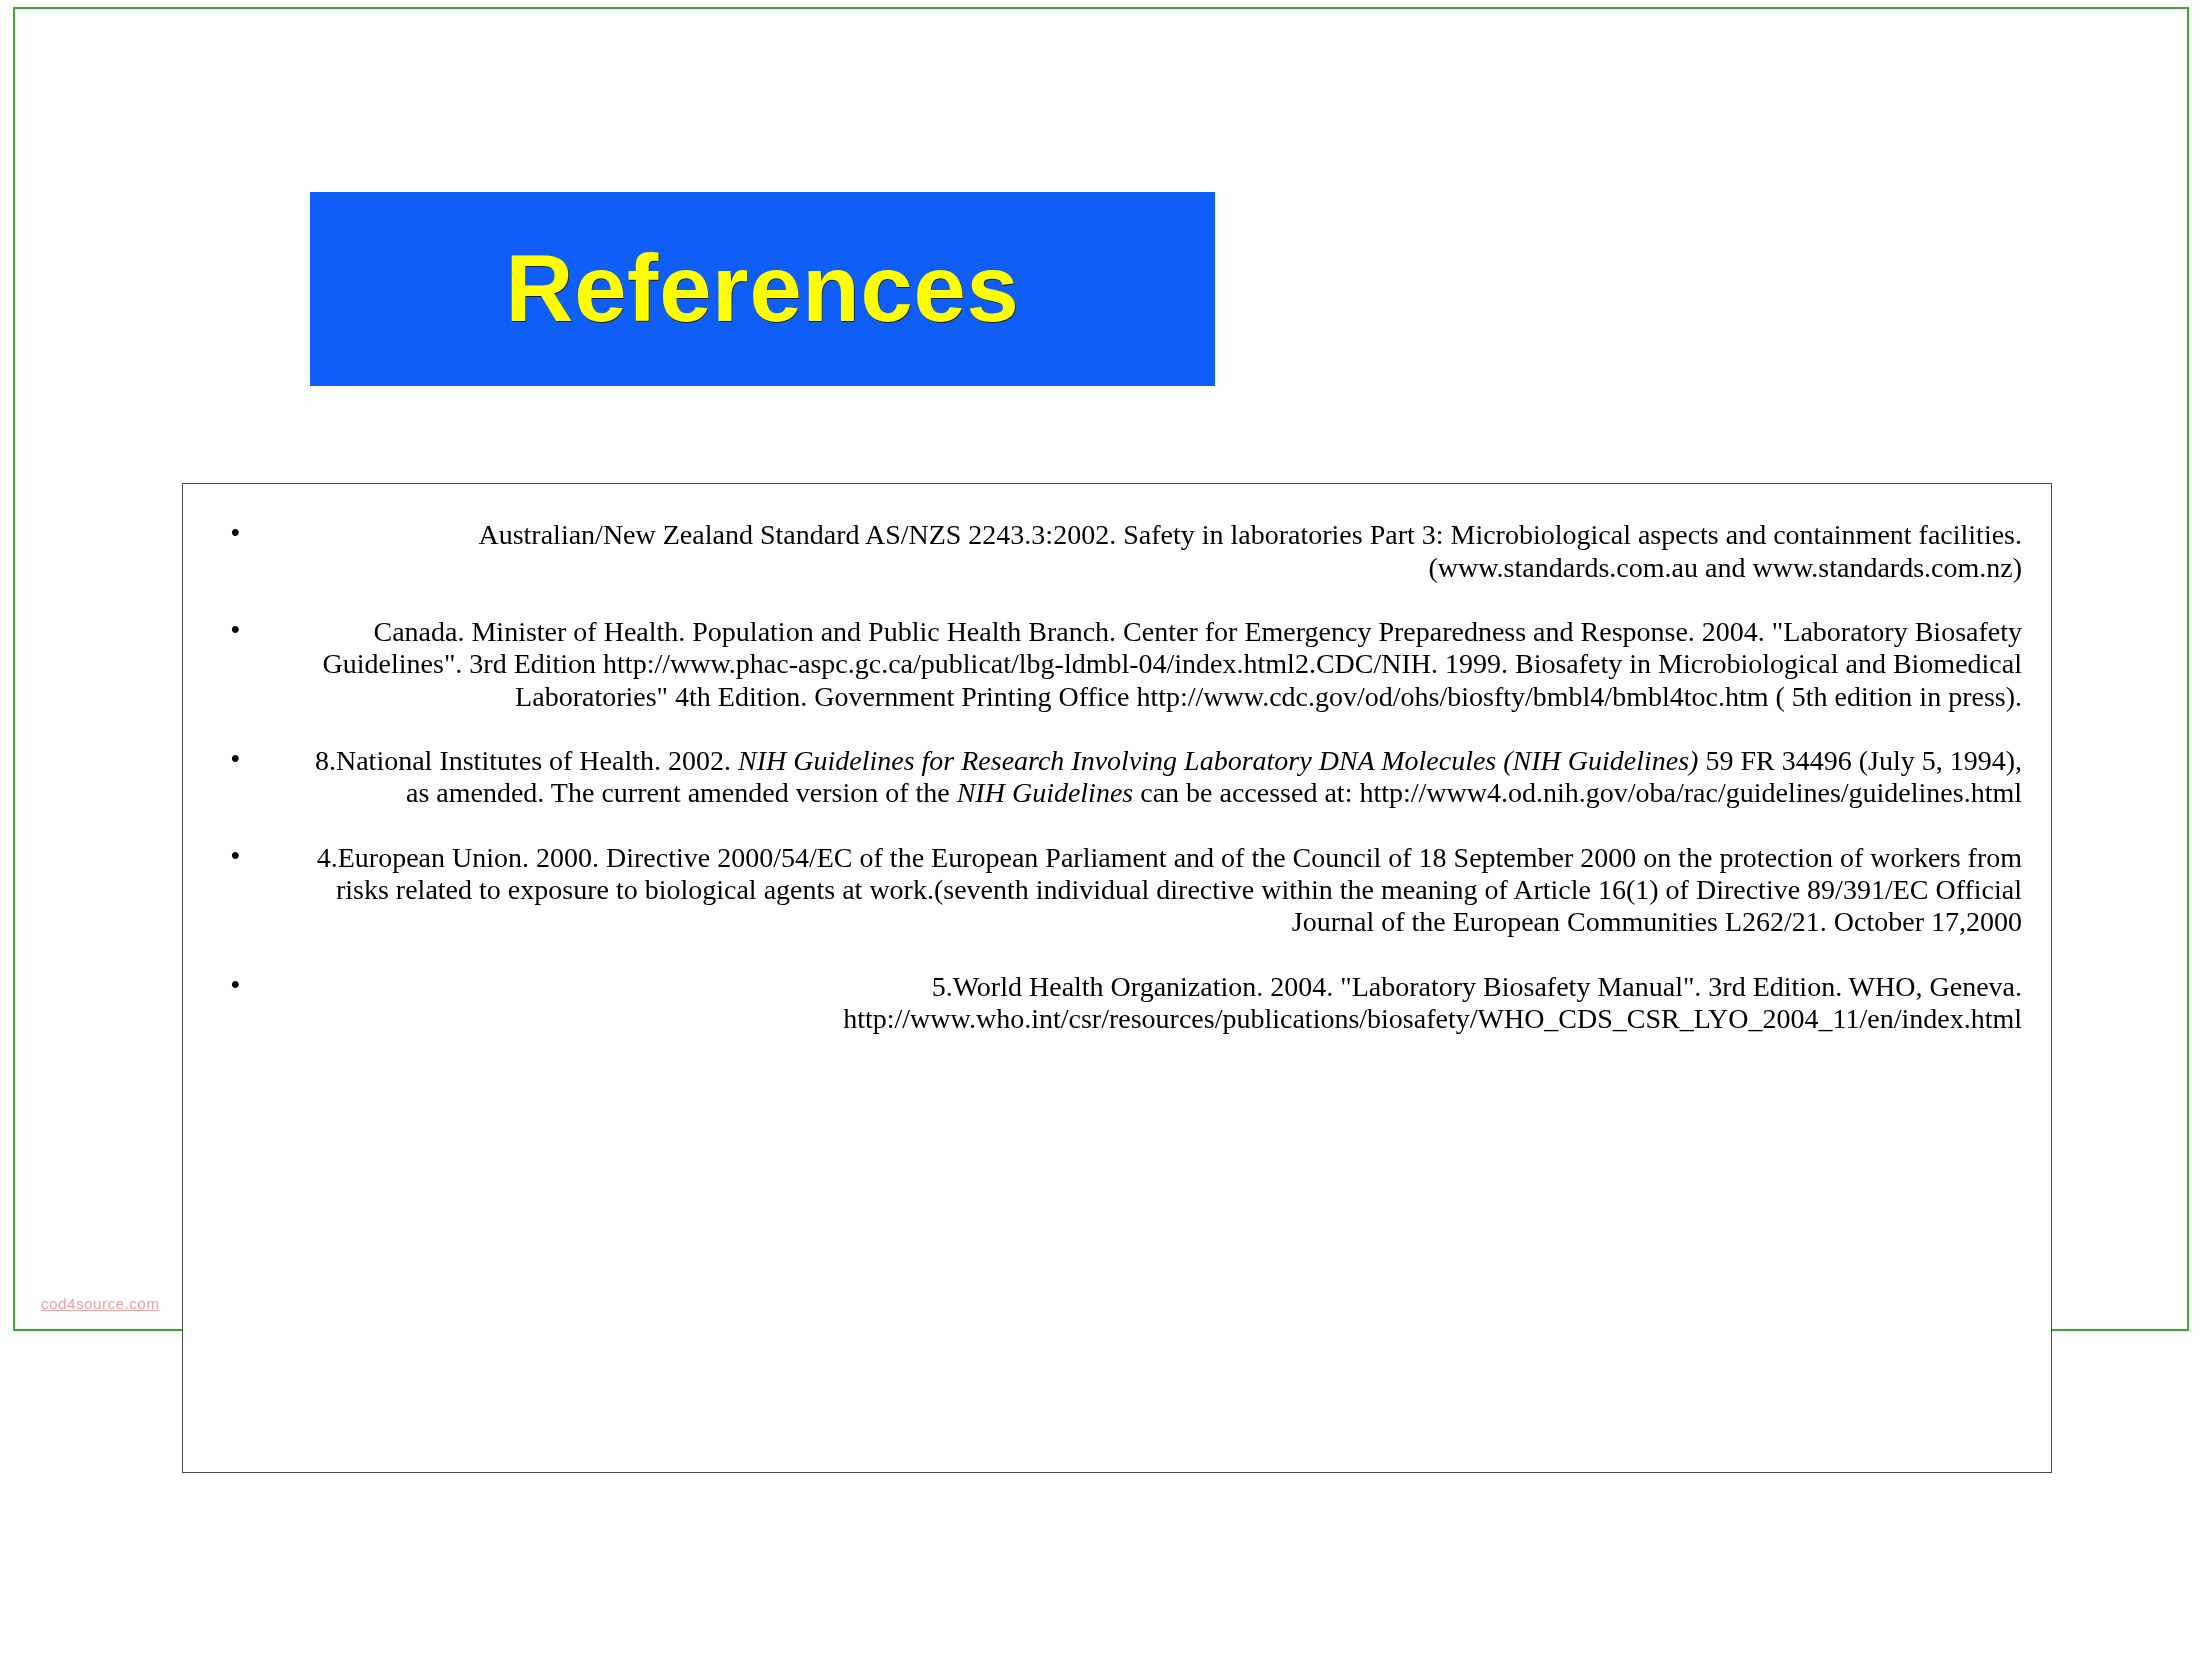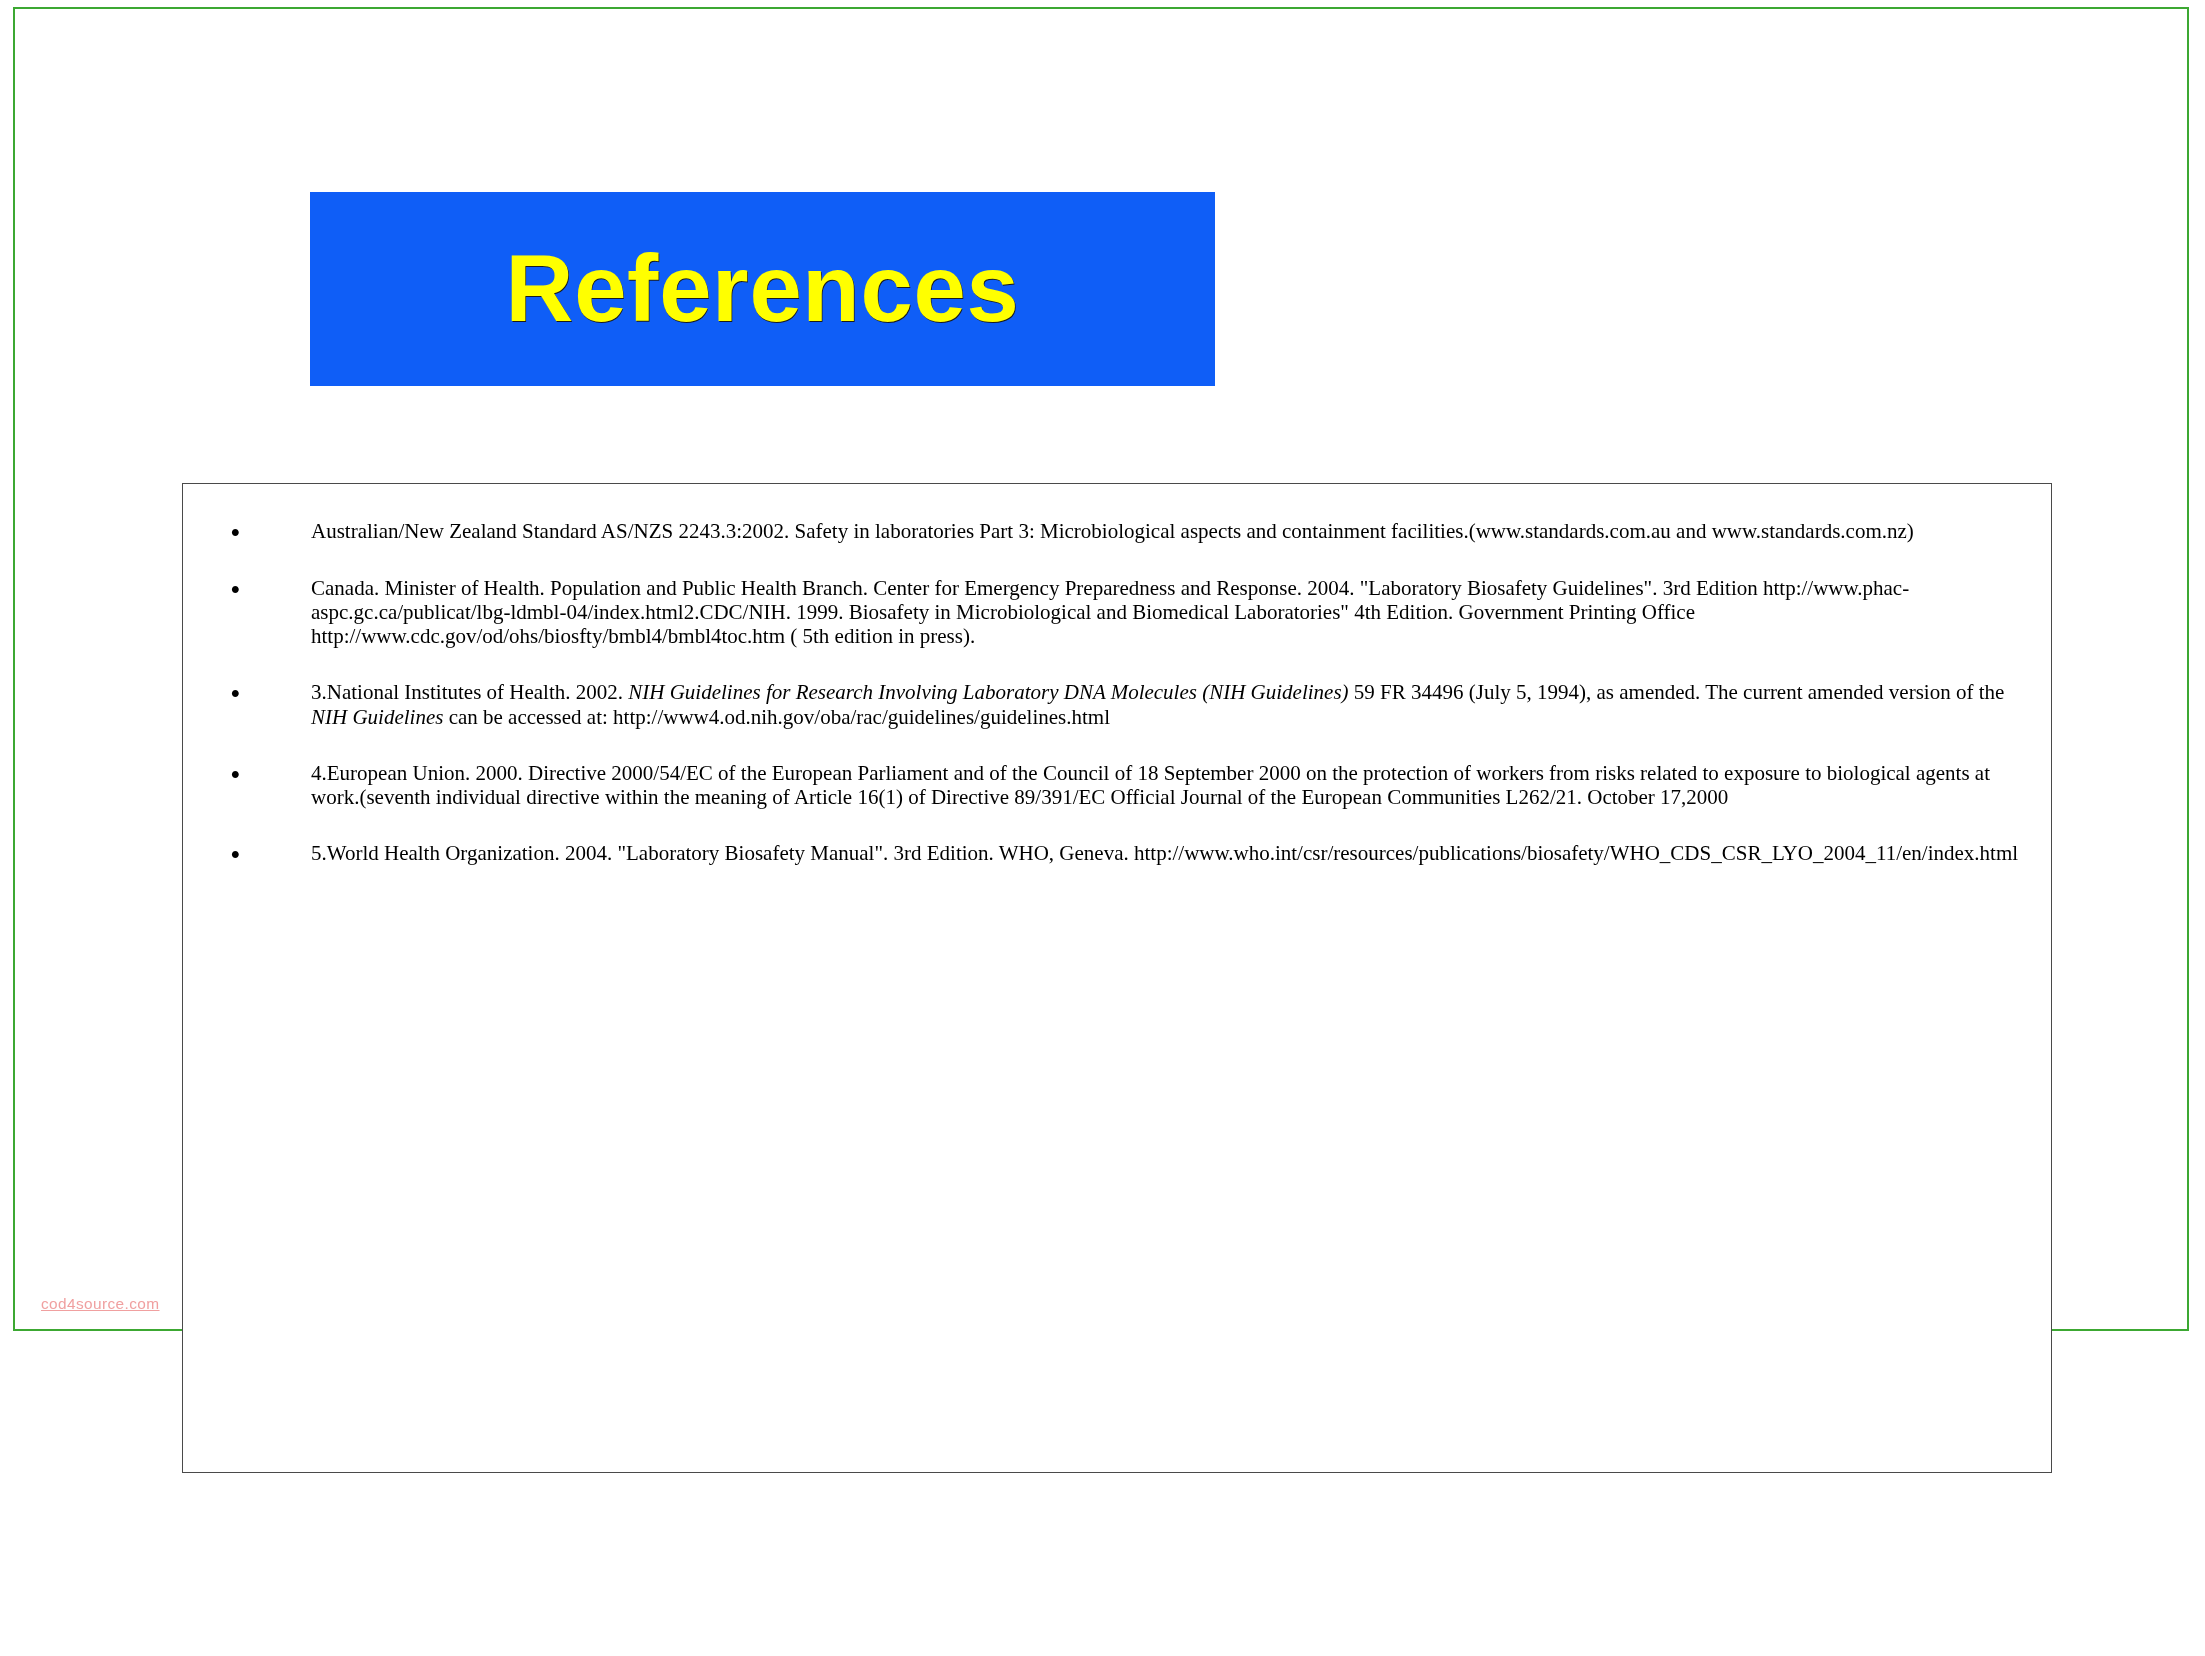--- a/index.html
+++ b/index.html
@@ -57,24 +57,24 @@
   }
   ul.refs {
     list-style: none;
     margin: 0;
     padding: 0;
   }
   ul.refs li {
     position: relative;
     padding-left: 99px;
     margin-bottom: 32px;
-    font-size: 21px;
+    font-size: 28px;
     line-height: 1.155;
     color: #000000;
-    text-align: left;
+    text-align: right;
   }
   ul.refs li::before {
     content: "\2022";
     position: absolute;
     left: 18.3px;
     top: -2.9px;
     font-size: 29px;
     line-height: 1.2;
     color: #000000;
   }
@@ -96,21 +96,21 @@
 <div class="slide-frame">
 
   <div class="title-banner">
     <span class="title-text">References</span>
   </div>
 
   <div class="content-box">
     <ul class="refs">
         <li><span>Australian/New Zealand Standard AS/NZS 2243.3:2002. Safety in laboratories Part 3: Microbiological aspects and containment facilities.(www.standards.com.au and www.standards.com.nz)</span></li>
         <li><span>Canada. Minister of Health. Population and Public Health Branch. Center for Emergency Preparedness and Response. 2004. "Laboratory Biosafety Guidelines". 3rd Edition http://www.phac-aspc.gc.ca/publicat/lbg-ldmbl-04/index.html2.CDC/NIH. 1999. Biosafety in Microbiological and Biomedical Laboratories" 4th Edition. Government Printing Office http://www.cdc.gov/od/ohs/biosfty/bmbl4/bmbl4toc.htm    ( 5th edition in press).</span></li>
-        <li><span>3.National Institutes of Health. 2002. </span><span class="it">NIH Guidelines for Research Involving Laboratory DNA Molecules (NIH Guidelines)</span><span> 59 FR 34496 (July 5, 1994), as amended. The current amended version of the </span><span class="it">NIH Guidelines</span><span> can be accessed at: http://www4.od.nih.gov/oba/rac/guidelines/guidelines.html</span></li>
+        <li><span>8.National Institutes of Health. 2002. </span><span class="it">NIH Guidelines for Research Involving Laboratory DNA Molecules (NIH Guidelines)</span><span> 59 FR 34496 (July 5, 1994), as amended. The current amended version of the </span><span class="it">NIH Guidelines</span><span> can be accessed at: http://www4.od.nih.gov/oba/rac/guidelines/guidelines.html</span></li>
         <li><span>4.European Union. 2000. Directive 2000/54/EC of the European Parliament and of the Council of 18 September 2000 on the protection of workers from risks related to exposure to biological agents at work.(seventh individual directive within the meaning of Article 16(1) of Directive 89/391/EC Official Journal of the European Communities L262/21. October 17,2000</span></li>
         <li><span>5.World Health Organization. 2004. "Laboratory Biosafety Manual". 3rd Edition. WHO, Geneva. http://www.who.int/csr/resources/publications/biosafety/WHO_CDS_CSR_LYO_2004_11/en/index.html</span></li>
       </ul>
   </div>
 
   <div class="watermark">cod4source.com</div>
 
 </div>
 
 

